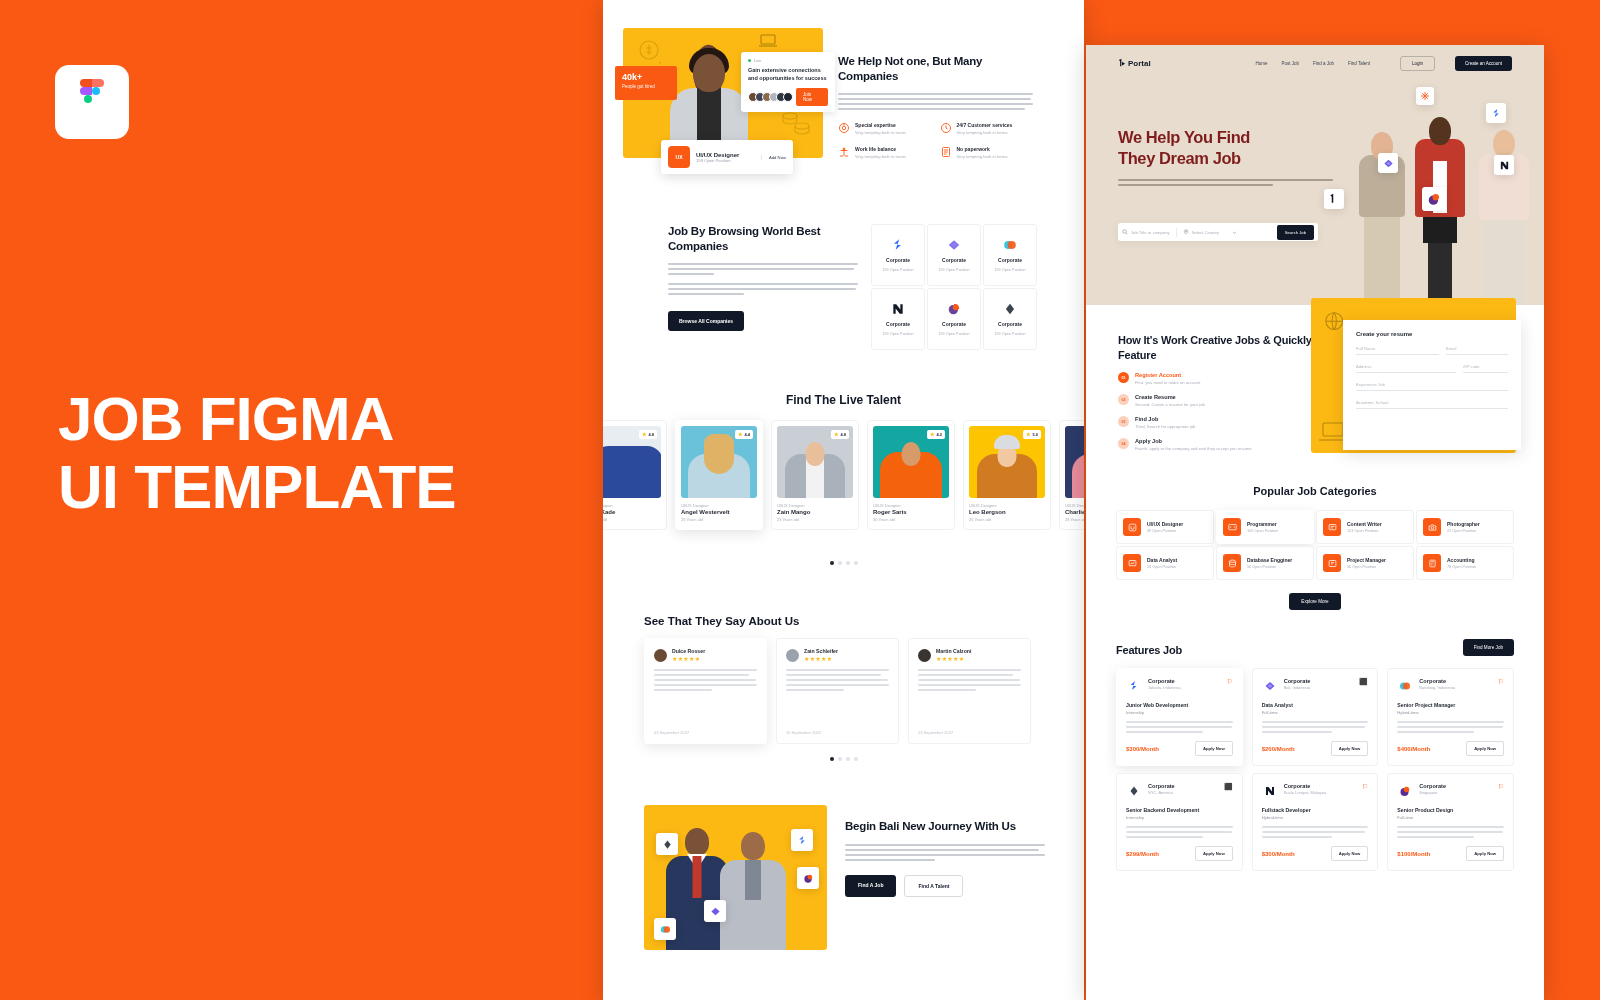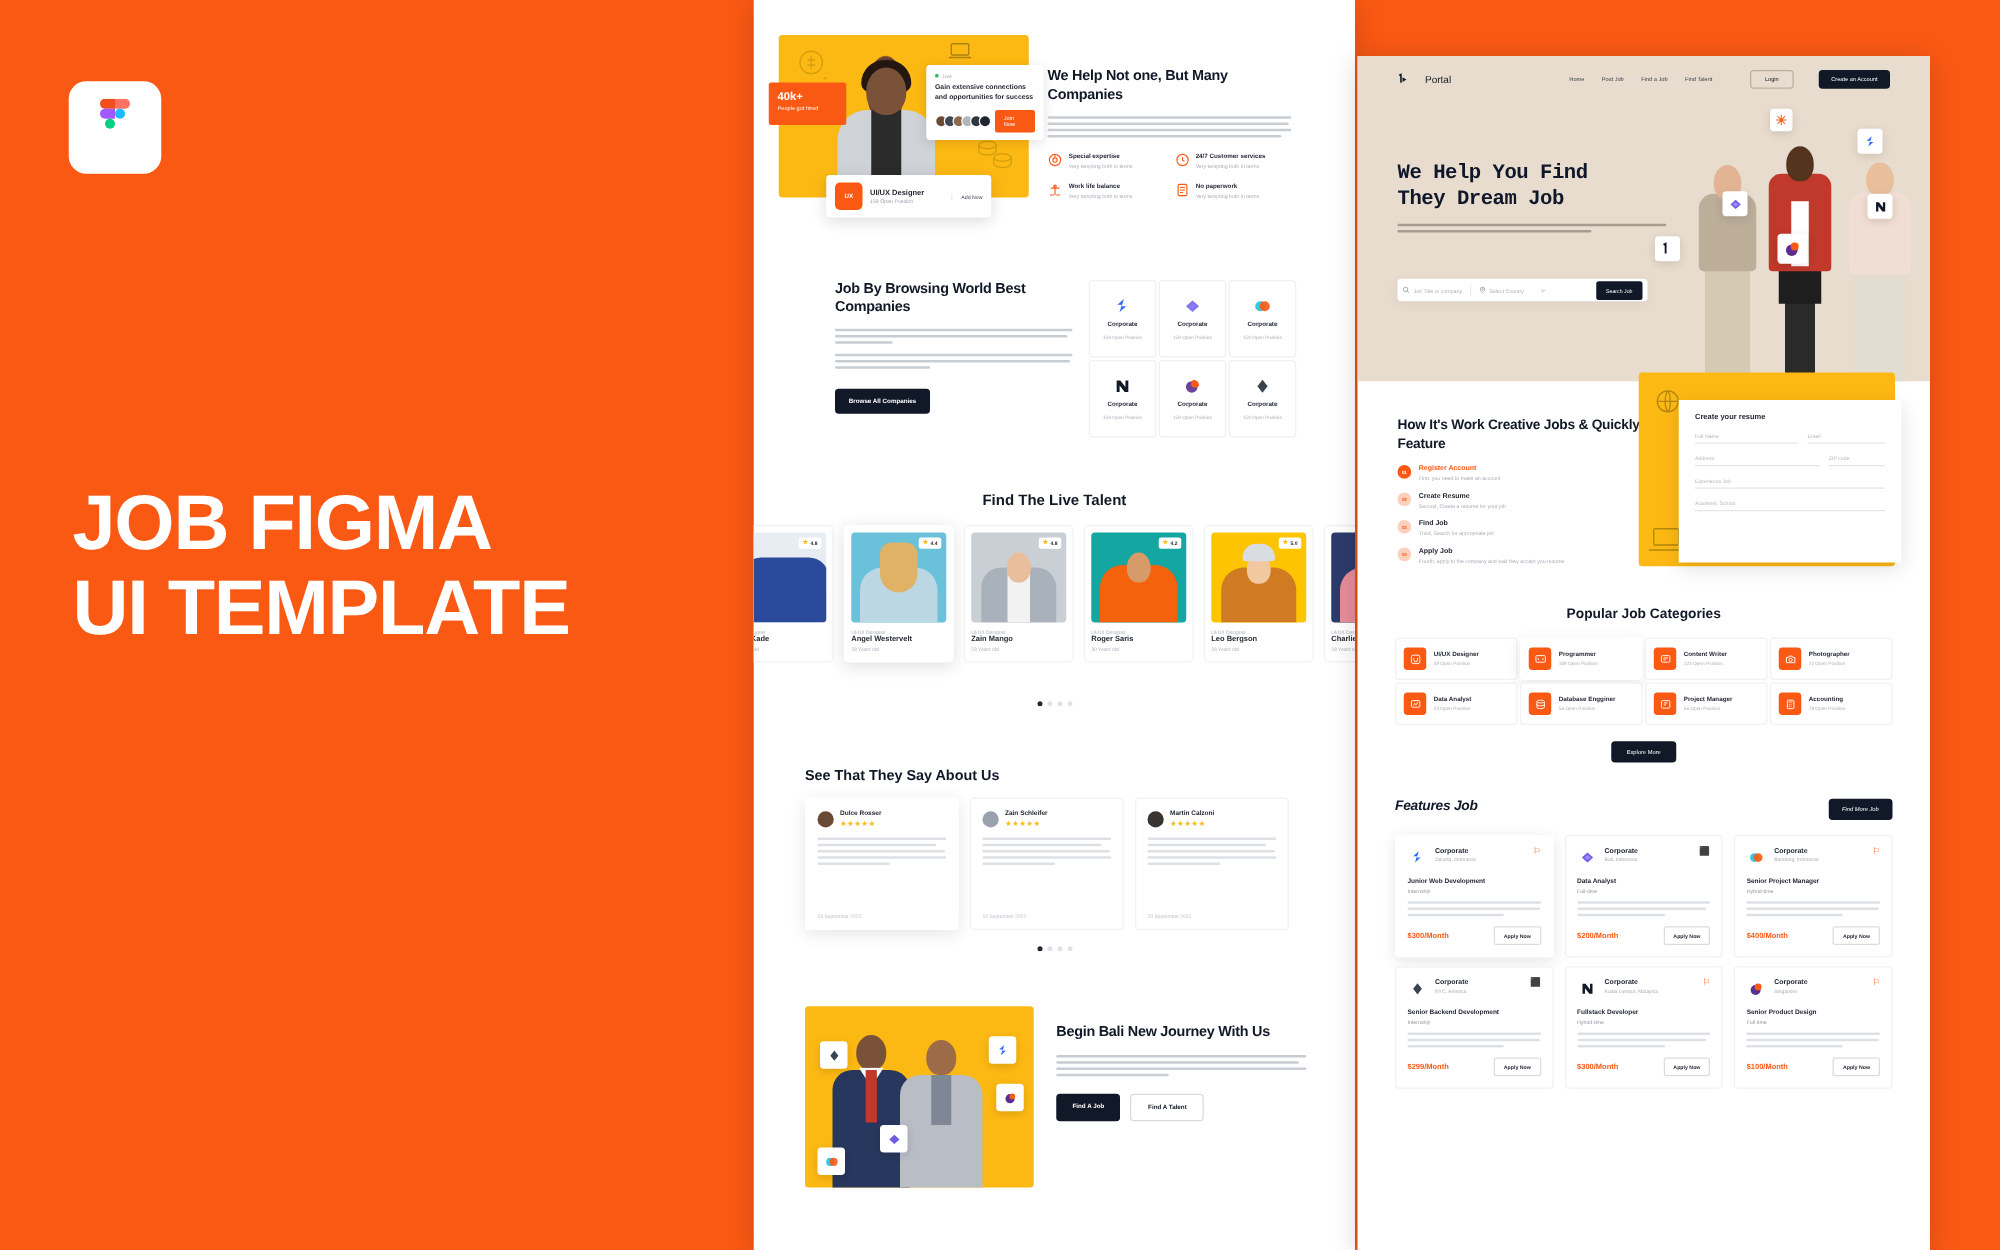--- a/index.html
+++ b/index.html
@@ -148,27 +148,27 @@
   #a-jtext { position:absolute; left:201px; top:14px; width:200px; }
   #a-jtext h2 { font-size:11.5px; line-height:15px; }
   #a-jbtns { margin-top:14px; display:flex; gap:8px;}
   .btn-dark{ background:#111827;color:#fff;font-size:5px;font-weight:600;padding:7px 13px;border-radius:3px;}
   .btn-ghost{ background:#fff;color:#111827;font-size:5px;font-weight:600;padding:7px 13px;border-radius:3px;border:1px solid #d7dade;}
 
   
   #mockB { left:1086px; top:45px; width:458px; height:955px; }
   #b-hero { position:relative; height:260px; background:#E8DCCE; }
   #b-nav { display:flex; align-items:center; height:36px; padding:0 32px; }
-  #b-logo { font-size:8px; font-weight:400; color:#111827; display:flex; align-items:center; gap:14px;text-align:right;}
+  #b-logo { font-size:8px; font-weight:700; color:#111827; display:flex; align-items:center; gap:2px;text-align:right;}
   #b-links { margin-left:auto; display:flex; gap:14px; align-items:center;}
   #b-links a { font-size:4.5px; color:#3a4150; text-decoration:none;}
   #b-login { font-size:4.5px; color:#111827; border:1px solid #b9b0a4; border-radius:3px; padding:4px 11px; margin-left:16px;}
   #b-create { font-size:4.5px; color:#fff; background:#111827; border-radius:3px; padding:5px 10px; margin-left:6px;}
   #b-hero-text { position:absolute; left:32px; top:82px; width:215px;}
-  #b-hero-text h1 { font-size:16.5px; line-height:21px; font-weight:700; color:#0f172a; letter-spacing:-.4px;font-family:Liberation Mono, monospace;}
+  #b-hero-text h1 { font-size:16.5px; line-height:21px; font-weight:700; color:#7f1d1d; letter-spacing:-.4px;}
   #b-hero-para { margin-top:10px; }
   #b-search {
     position:absolute; left:32px; top:178px; width:200px; height:18px;
     background:#fff; border-radius:3px; display:flex; align-items:center; padding:0 4px; gap:6px;
     box-shadow:0 2px 10px rgba(0,0,0,.06);
   }
   #b-search .fld { display:flex; align-items:center; gap:3px; font-size:4.2px; color:#aab0b8;}
   #b-search .sep { width:1px; height:9px; background:#e9ebee;}
   #b-search-btn { margin-left:auto; background:#111827; color:#fff; font-size:4.2px; padding:5px 8px; border-radius:2px;}
   #b-hero-photo { position:absolute; right:0; top:24px; width:210px; height:236px; }
@@ -197,21 +197,21 @@
   #b-cats-title { margin-top:34px; text-align:center; font-size:11px; font-weight:700; color:#111827;}
   #b-cats { margin:13px 30px 0; display:grid; grid-template-columns:repeat(4,1fr); gap:2px;}
   .catcard { border:1px solid #f0f1f3; border-radius:3px; padding:7px 6px; display:flex; gap:6px; align-items:center; background:#fff;}
   .catcard.featured { box-shadow:0 3px 12px rgba(0,0,0,.10); border-color:#fff;}
   .catico { width:18px;height:18px;flex:0 0 18px; background:#FA5914; border-radius:3px; display:flex;align-items:center;justify-content:center;}
   .catcard .tt { font-size:5px; font-weight:700; color:#1f2430;}
   .catcard .ss { font-size:3.8px; color:#a7aeb8; margin-top:2px;}
   #b-explore { margin:13px auto 0; width:fit-content; background:#111827; color:#fff; font-size:4.6px; padding:6px 12px; border-radius:3px;}
 
   
-  #b-feat-head { margin:29px 30px 0; display:flex; align-items:flex-start;font-style:italic; }
+  #b-feat-head { margin:29px 30px 0; display:flex; align-items:flex-end; }
   #b-feat-head h2 { font-size:11px; }
   #b-findmore { margin-left:auto; background:#111827; color:#fff; font-size:4.6px; padding:6px 11px; border-radius:3px;}
   #b-jobs { margin:12px 30px 0; display:grid; grid-template-columns:repeat(3,1fr); gap:7px 9px;}
   .jobcard { border:1px solid #f0f1f3; border-radius:3px; padding:9px; background:#fff; position:relative;}
   .jobcard.featured { box-shadow:0 3px 13px rgba(0,0,0,.10); border-color:#fff;}
   .jhead { display:flex; align-items:flex-start; gap:6px; }
   .jlogo { width:16px;height:16px;flex:0 0 16px; background:#fff; border-radius:3px; display:flex;align-items:center;justify-content:center;}
   .jco { font-size:5.6px; font-weight:700; color:#1f2430;}
   .jloc { font-size:4px; color:#a7aeb8; margin-top:1px;}
   .jbm { margin-left:auto; color:#FA5914; font-size:7px; line-height:7px;}

